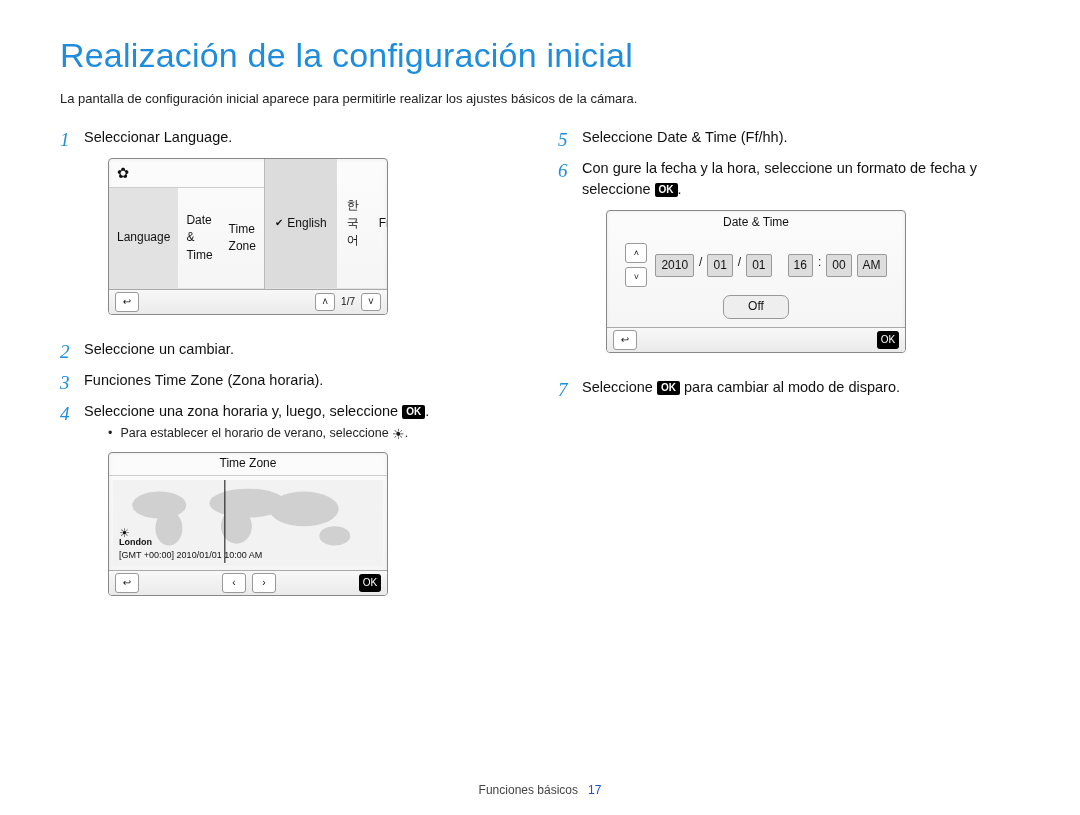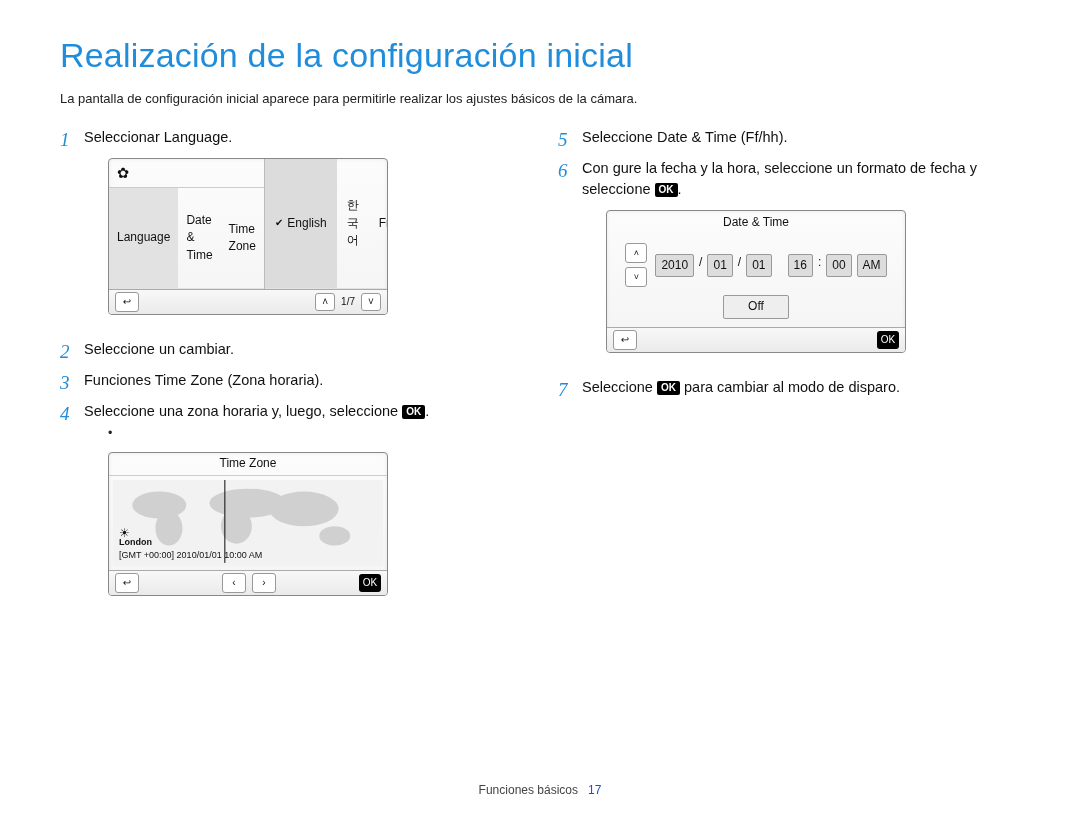--- a/index.html
+++ b/index.html
@@ -43,21 +43,21 @@
   .tz-bottom .center{display:flex;gap:6px}
   .tz-bottom .okb{background:#000;color:#fff;border:none}
   .dt-screen{width:300px;margin-left:24px}
   .dt-title{height:24px;display:flex;align-items:center;justify-content:center;font-size:12px}
   .dt-body{height:92px;display:flex;flex-direction:column;align-items:center;justify-content:center;gap:8px}
   .dt-row{display:flex;align-items:center;gap:8px}
   .dt-vals{display:flex;align-items:flex-start;gap:5px}
   .seg{background:#ddd;border:1px solid #999;border-radius:2px;padding:2px 5px;font-size:12px}
   .sep{font-size:12px}
   .vbtn{width:20px;height:18px;border:1px solid #999;border-radius:3px;display:flex;align-items:center;justify-content:center;font-size:9px;background:#fff}
-  .dt-off{background:#eee;border:1px solid #999;border-radius:2px;padding:2px 24px;font-size:12px}
+  .dt-off{background:#eee;border:1px solid #999;border-radius:7px;padding:2px 24px;font-size:12px}
   .dt-bottom{height:24px;border-top:1px solid #aaa;display:flex;align-items:center;justify-content:space-between;padding:0 6px;background:linear-gradient(#f8f8f8,#eaeaea)}
   .dt-bottom .okb{background:#000;color:#fff;border:none}
   .footer{position:absolute;left:0;right:0;bottom:18px;text-align:center;font-size:12px;color:#444}
   .footer .num{color:#1d4ed8}
 </style>
 </head>
 <body>
 
 <div class="page">
   <h1>Realización de la configuración inicial</h1>
@@ -101,20 +101,23 @@
             </div>
           </div>
         </li>
 
         <li><span>Seleccione un cambiar.</span></li>
         <li><span>Funciones Time Zone (Zona horaria).</span></li>
         <li>
           <span>Seleccione una zona horaria y, luego, seleccione </span><span class="okbtn">OK</span><span>.</span>
           <div class="sub">
             <span class="bullet">•</span>
+            <span>
+              <span>Para establecer el horario de verano, seleccione </span><span class="sun">☀</span><span>.</span>
+            </span>
           </div>
 
           
           <div class="screen tz-screen">
             <div class="tz-title">Time Zone</div>
             <div class="tz-map">
               <svg viewBox="0 0 280 86" preserveAspectRatio="none">
                 <g fill="#d0d0d0" stroke="none">
                   <ellipse cx="48" cy="26" rx="28" ry="14"></ellipse>
                   <ellipse cx="58" cy="50" rx="14" ry="18"></ellipse>

